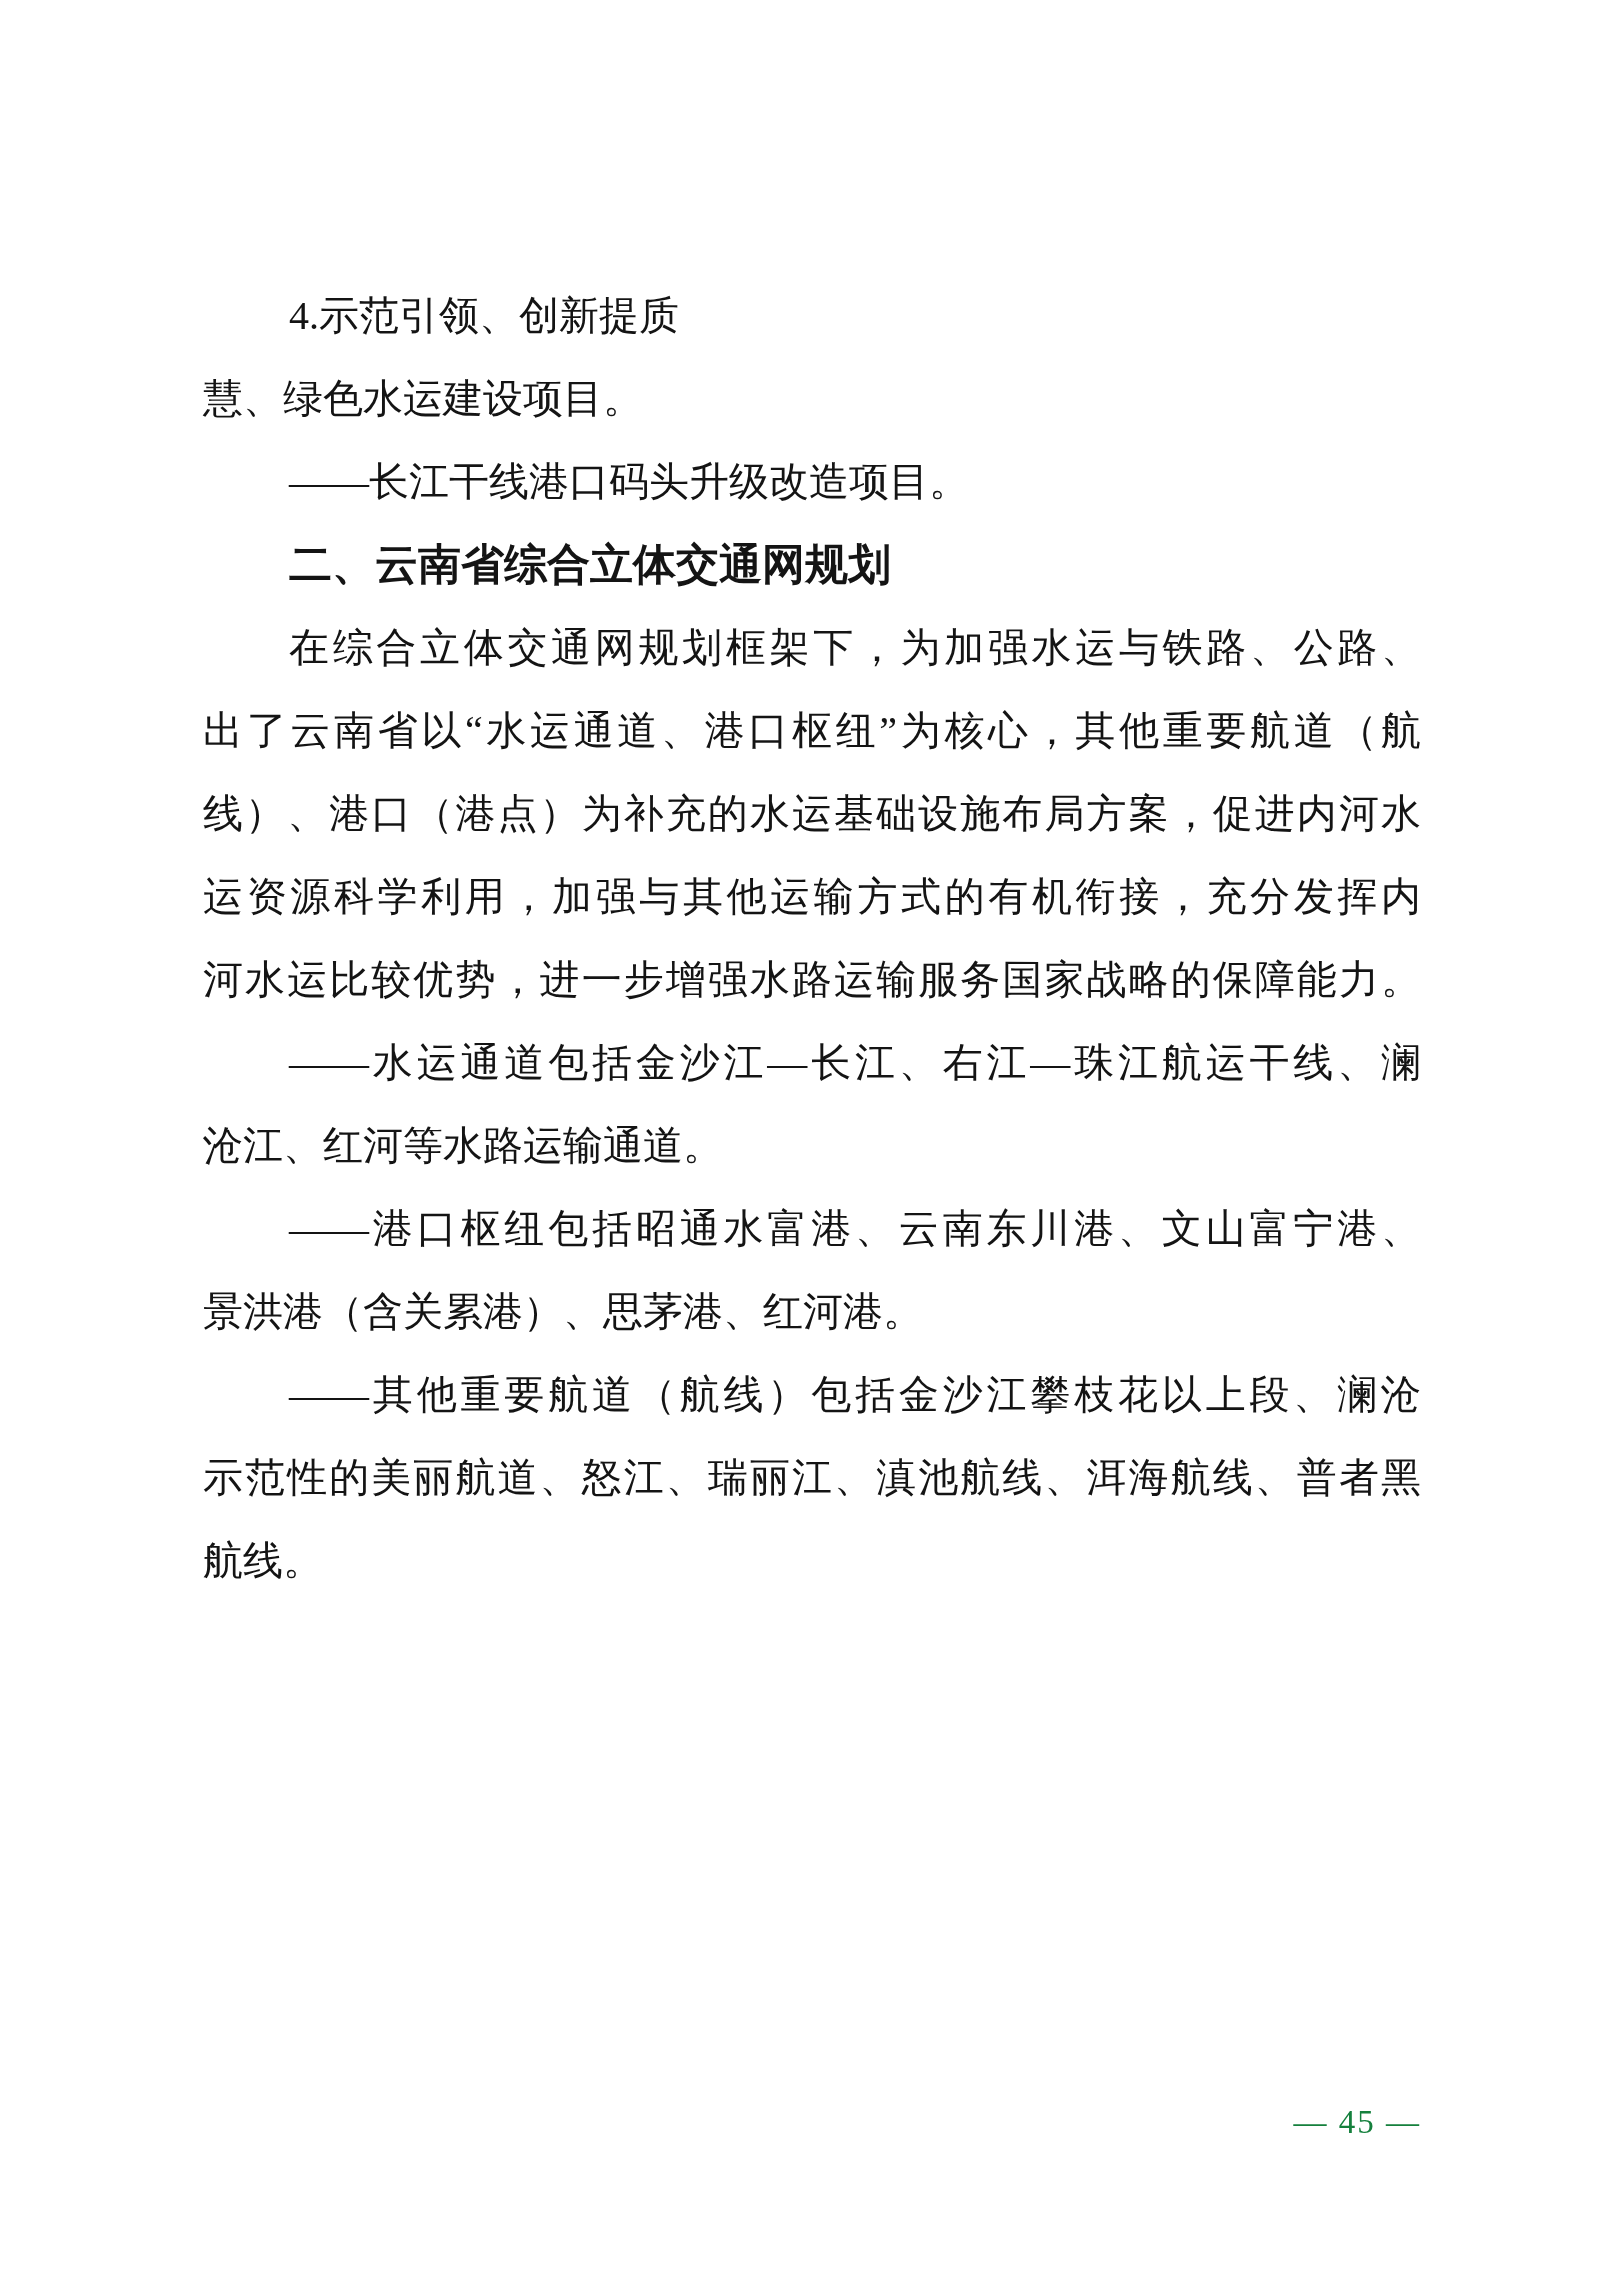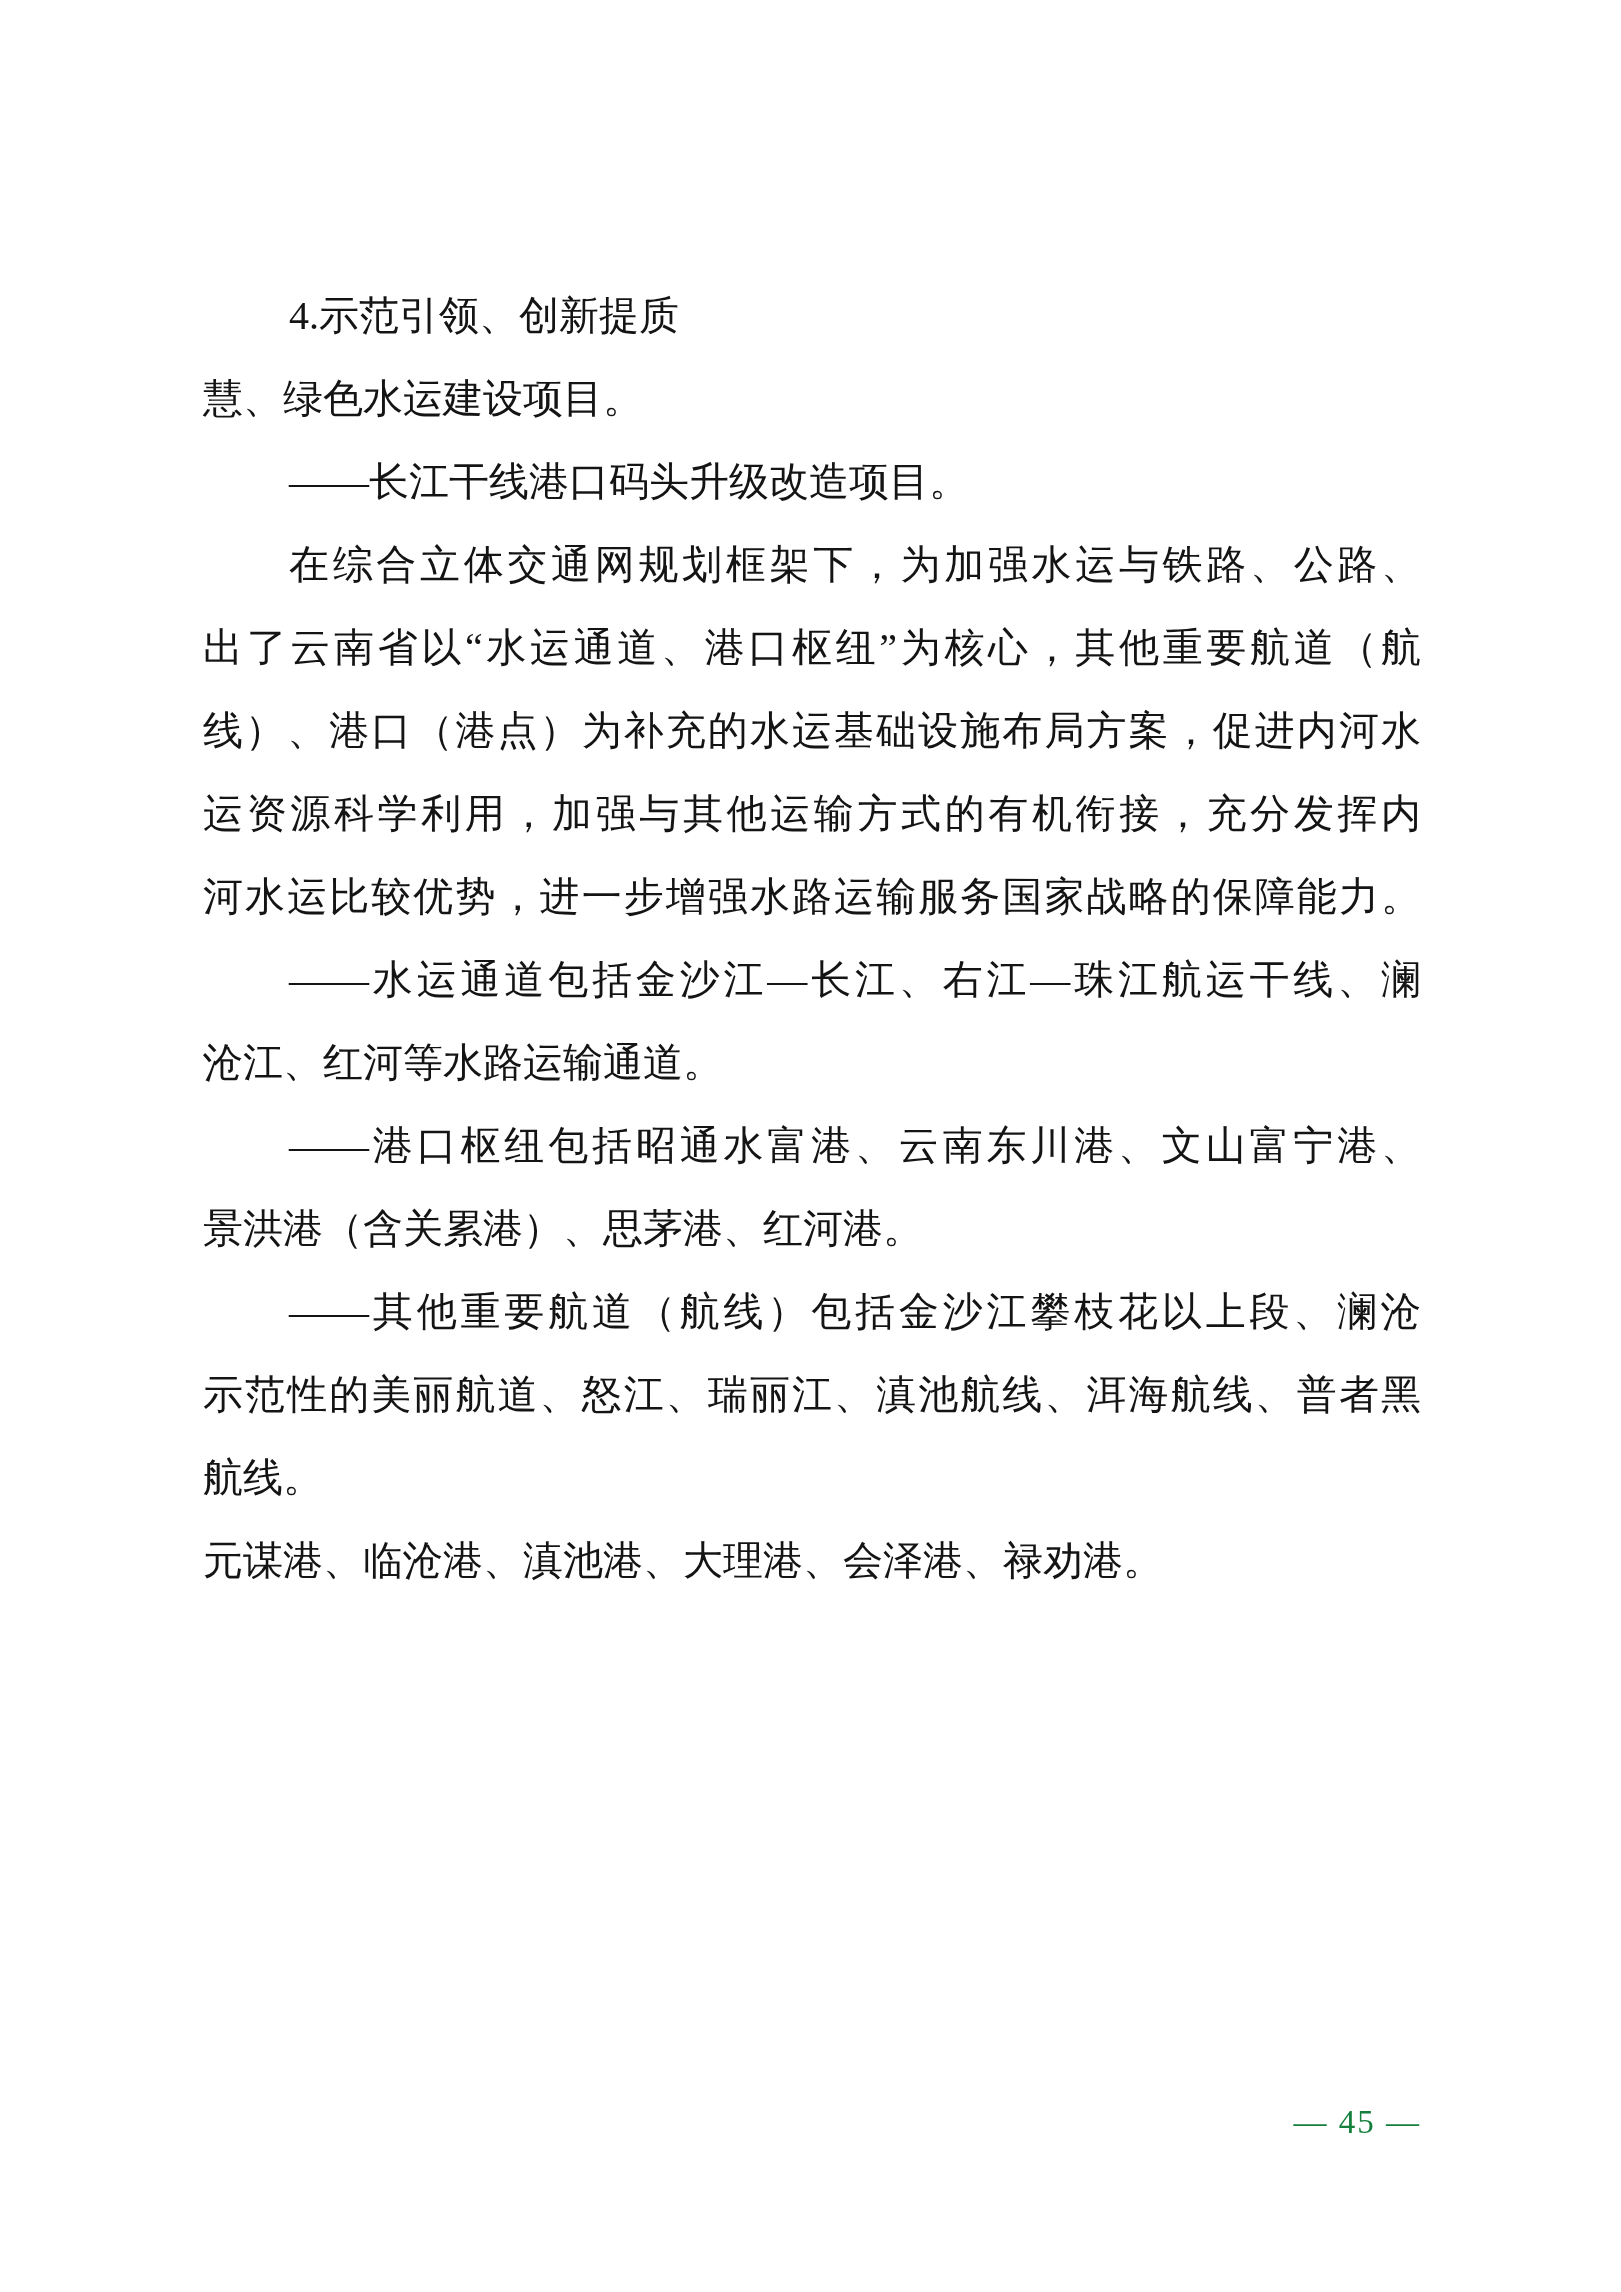--- a/index.html
+++ b/index.html
@@ -62,31 +62,31 @@
 </style>
 </head>
 <body>
 
 <div class="page">
 
   <div class="text-block">
     <div class="line indent">4.示范引领、创新提质</div>
     <div class="line">慧、绿色水运建设项目。</div>
     <div class="line indent">——长江干线港口码头升级改造项目。</div>
+    <div class="line indent heading">二、云南省综合立体交通网规划</div>
     <div class="line indent justify">在综合立体交通网规划框架下，为加强水运与铁路、公路、</div>
     <div class="line justify">出了云南省以“水运通道、港口枢纽”为核心，其他重要航道（航</div>
     <div class="line justify">线）、港口（港点）为补充的水运基础设施布局方案，促进内河水</div>
     <div class="line justify">运资源科学利用，加强与其他运输方式的有机衔接，充分发挥内</div>
     <div class="line justify">河水运比较优势，进一步增强水路运输服务国家战略的保障能力。</div>
     <div class="line indent justify">——水运通道包括金沙江—长江、右江—珠江航运干线、澜</div>
     <div class="line">沧江、红河等水路运输通道。</div>
     <div class="line indent justify">——港口枢纽包括昭通水富港、云南东川港、文山富宁港、</div>
     <div class="line">景洪港（含关累港）、思茅港、红河港。</div>
     <div class="line indent justify">——其他重要航道（航线）包括金沙江攀枝花以上段、澜沧</div>
     <div class="line justify">示范性的美丽航道、怒江、瑞丽江、滇池航线、洱海航线、普者黑</div>
     <div class="line">航线。</div>
-    <div class="line">元谋港、临沧港、滇池港、大理港、会泽港、禄劝港。</div>
   </div>
 
   <div class="footer">— 45 —</div>
 
 </div>
 
 
 </body></html>

